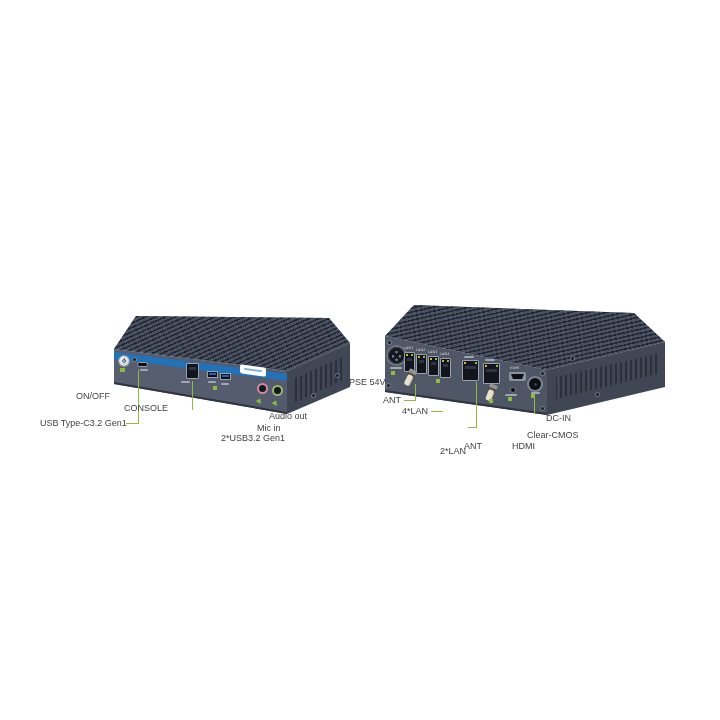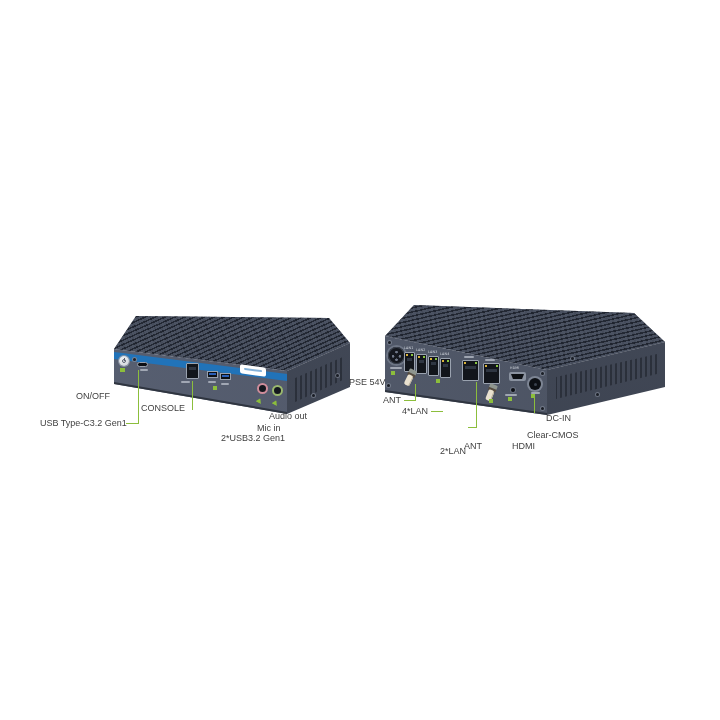--- a/index.html
+++ b/index.html
@@ -184,21 +184,21 @@
   <div class="cl" style="left:126px;top:423px;width:12px;height:1px;"></div>
   <div class="cl" style="left:192px;top:381px;width:1px;height:29px;"></div>
   <div class="cl" style="left:415px;top:384px;width:1px;height:17px;"></div>
   <div class="cl" style="left:404px;top:400px;width:11px;height:1px;"></div>
   <div class="cl" style="left:431px;top:411px;width:12px;height:1px;"></div>
   <div class="cl" style="left:476px;top:382px;width:1px;height:46px;"></div>
   <div class="cl" style="left:468px;top:427px;width:9px;height:1px;"></div>
   <div class="cl" style="left:534px;top:397px;width:1px;height:16px;"></div>
 
   <span class="lbl" style="left:76px;top:391px;">ON/OFF</span>
-  <span class="lbl" style="left:141px;top:403px;">CONSOLE</span>
+  <span class="lbl" style="left:124px;top:403px;">CONSOLE</span>
   <span class="lbl" style="left:40px;top:418px;">USB Type-C3.2 Gen1</span>
   <span class="lbl" style="left:269px;top:411px;">Audio out</span>
   <span class="lbl" style="left:257px;top:423px;">Mic in</span>
   <span class="lbl" style="left:221px;top:433px;">2*USB3.2 Gen1</span>
 
   <span class="lbl" style="left:349px;top:377px;">PSE 54V</span>
   <span class="lbl" style="left:383px;top:395px;">ANT</span>
   <span class="lbl" style="left:402px;top:406px;">4*LAN</span>
   <span class="lbl" style="left:440px;top:422px;margin-top:24px;">2*LAN</span>
   <span class="lbl" style="left:464px;top:441px;">ANT</span>

